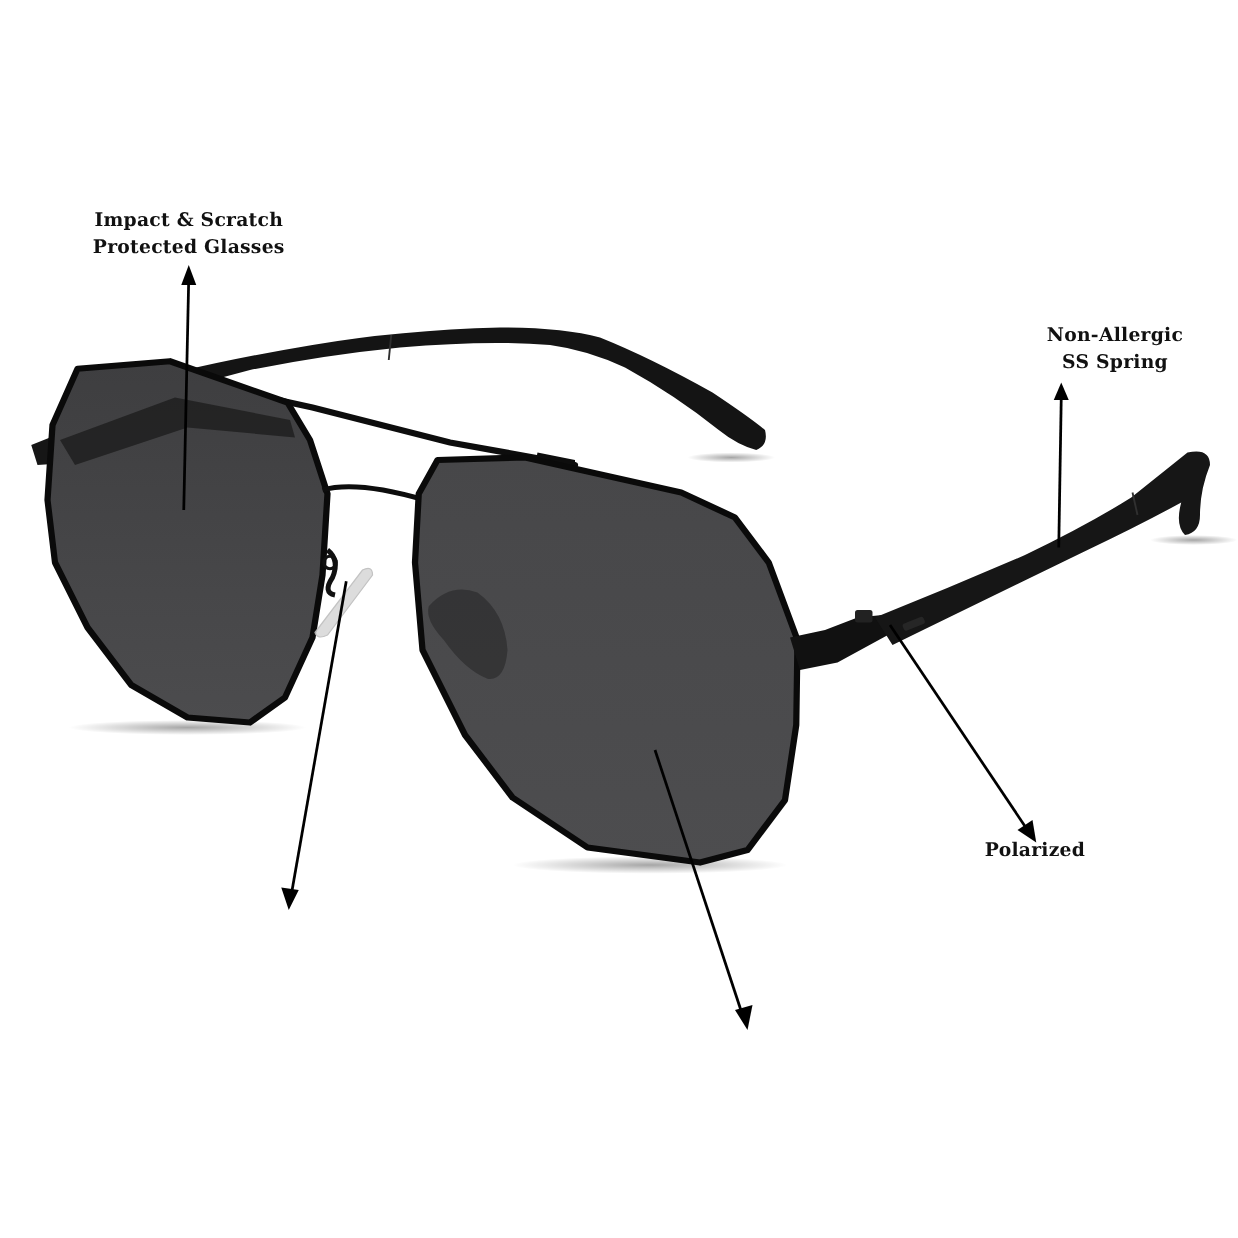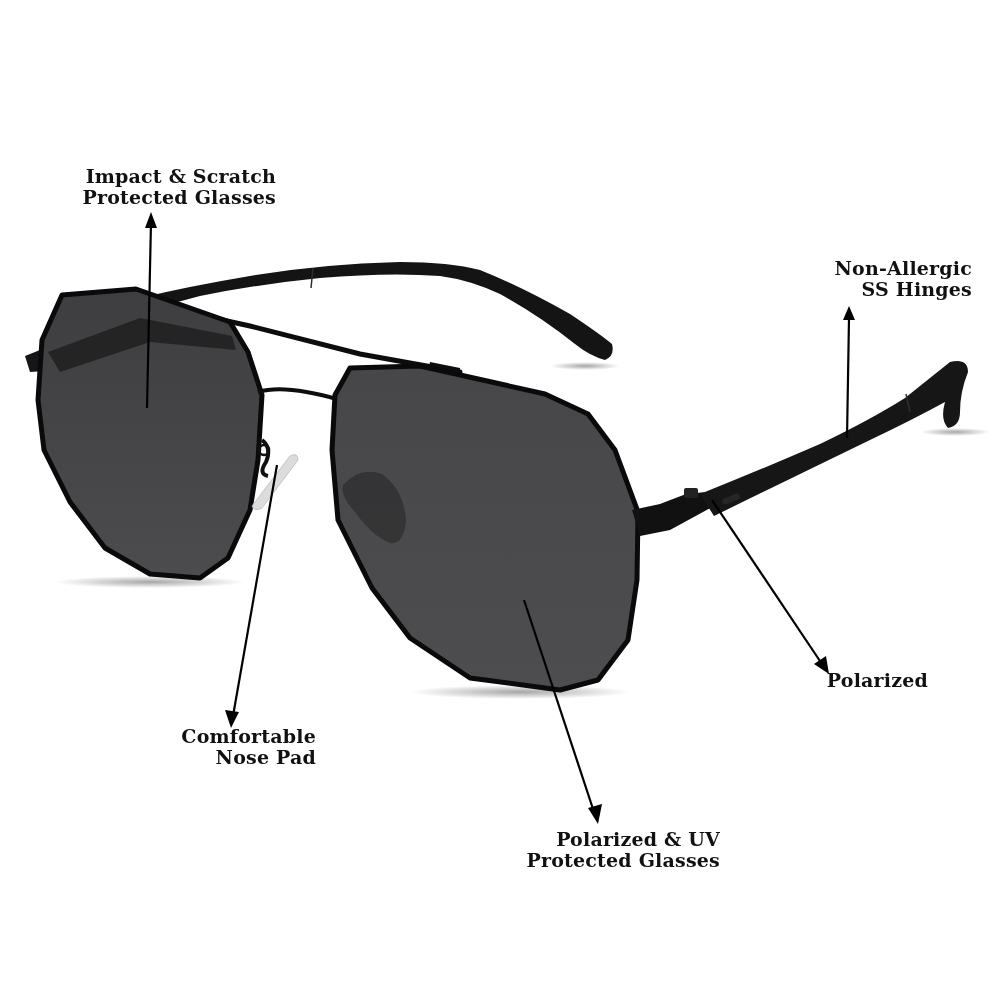--- a/index.html
+++ b/index.html
@@ -18,24 +18,24 @@
       position: absolute;
       left: 0;
       top: 0;
       width: 990px;
       height: 990px;
     }
     .label {
       position: absolute;
       font-family: "DejaVu Serif", "Liberation Serif", serif;
       font-weight: bold;
-      font-size: 19px;
+      font-size: 15px;
       line-height: 21px;
       color: #111111;
-      text-align: right;
+      text-align: center;
       white-space: nowrap;
       letter-spacing: 0.2px;
     }
     .label span { display: block; }
   </style>
 </head>
 <body>
 
 <div class="canvas">
 
@@ -104,30 +104,22 @@
     </g>
   </svg>
 
   <div class="label" style="left:26px; top:166px; width:250px;">
     <span>Impact &amp; Scratch</span>
     <span>Protected Glasses</span>
   </div>
 
   <div class="label" style="left:812px; top:258px; width:160px;">
     <span>Non-Allergic</span>
-    <span>SS Hinges</span>
+    <span>SS Spring</span>
   </div>
 
-  <div class="label" style="left:146px; top:726px; width:170px;">
-    <span>Comfortable</span>
-    <span>Nose Pad</span>
-  </div>
 
-  <div class="label" style="left:480px; top:829px; width:240px;">
-    <span>Polarized &amp; UV</span>
-    <span>Protected Glasses</span>
-  </div>
 
   <div class="label" style="left:728px; top:670px; width:200px;">
     <span>Polarized</span>
   </div>
 
 </div>
 
 </body></html>

